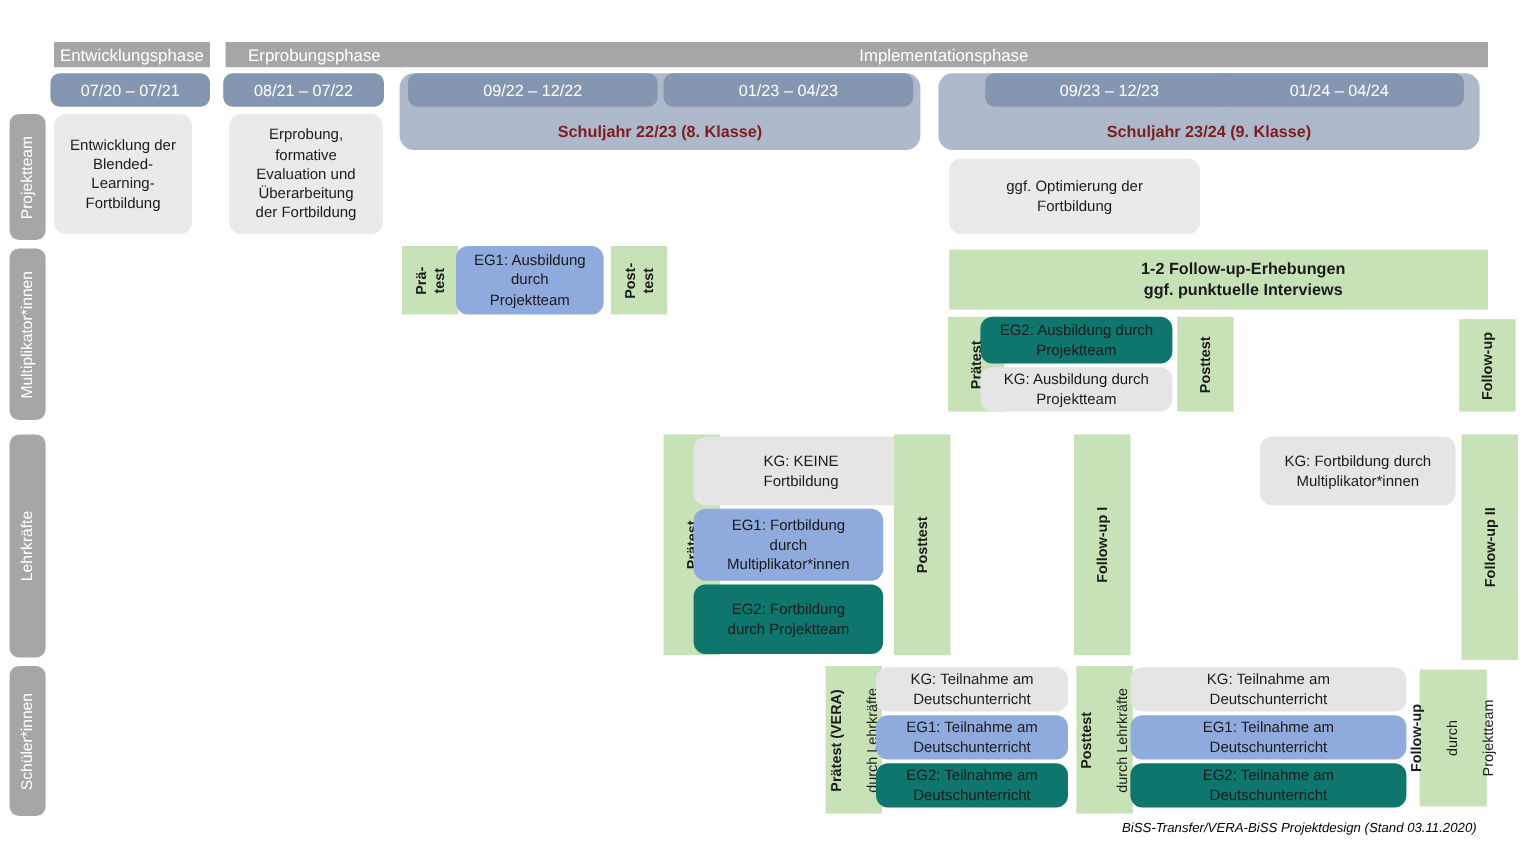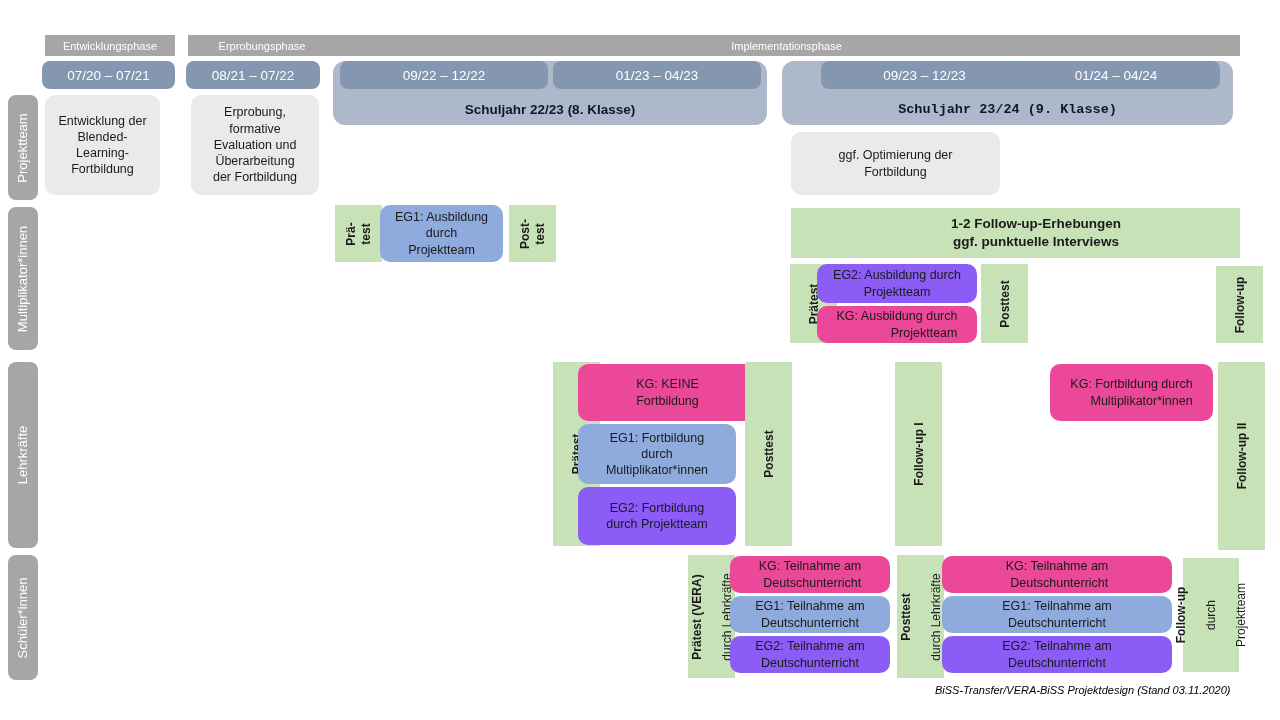--- a/index.html
+++ b/index.html
@@ -2,40 +2,40 @@
 <html><head>
 <meta charset="utf-8">
 <style>
   html,body{margin:0;padding:0;}
   body{
     width:1280px;height:720px;position:relative;background:#ffffff;
     font-family:"Liberation Sans",sans-serif;color:#1a1a1a;overflow:hidden;
   }
   .abs{position:absolute;box-sizing:border-box;}
   
-  .phase{background:#a6a6a6;color:#ffffff;font-size:11px;
+  .phase{background:#a6a6a6;color:#ffffff;font-size:14px;
     display:flex;align-items:center;justify-content:center;}
   
   .datebar{background:#8496b0;color:#ffffff;font-size:13.5px;border-radius:8px;
     display:flex;align-items:center;justify-content:center;}
   
-  .schuljahr{background:#adb9ca;border-radius:12px;color:#0f172a;font-weight:bold;
+  .schuljahr{background:#adb9ca;border-radius:12px;color:#7f1d1d;font-weight:bold;
     font-size:13.5px;display:flex;align-items:flex-end;justify-content:center;
     padding-bottom:8px;}
   
   .rowlabel{background:#a6a6a6;border-radius:8px;}
   .rowlabel .vtext{color:#ffffff;font-size:13px;font-weight:normal;}
   
   .box{border-radius:10px;display:flex;align-items:center;justify-content:center;
     text-align:center;font-size:12.5px;line-height:1.3;padding:2px 6px;
     white-space:pre-line;}
   .graylight{background:#eaeaea;}
-  .kg{background:#ec4899;text-align:right;}
+  .kg{background:#e5e5e5;}
   .eg1{background:#8faadc;}
-  .eg2{background:#8b5cf6;}
+  .eg2{background:#0f766e;}
   .green{background:#c8e2b8;}
   .sq{border-radius:0;padding-left:47px;}
   .bigggreen{font-size:13.5px;font-weight:bold;}
   
   .vwrap{position:absolute;box-sizing:border-box;}
   .vtext{position:absolute;left:50%;top:50%;text-align:center;
     transform:translate(-50%,-50%) rotate(-90deg);white-space:pre-line;
     font-size:12px;font-weight:bold;line-height:1.25;}
   .vtext .sub{font-weight:normal;display:block;}
   .vtext .main{display:block;}
@@ -45,21 +45,21 @@
 <body>
 
 <div class="abs phase" style="left:45px;top:35px;width:130px;height:21px;">Entwicklungsphase</div>
 <div class="abs phase" style="left:188px;top:35px;width:148px;height:21px;">Erprobungsphase</div>
 <div class="abs phase" style="left:333px;top:35px;width:907px;height:21px;">Implementationsphase</div>
 
 <div class="abs datebar" style="left:42px;top:61px;width:133px;height:28px;">07/20 – 07/21</div>
 <div class="abs datebar" style="left:186px;top:61px;width:134px;height:28px;">08/21 – 07/22</div>
 
 <div class="abs schuljahr" style="left:333px;top:61px;width:434px;height:64px;">Schuljahr 22/23 (8. Klasse)</div>
-<div class="abs schuljahr" style="left:782px;top:61px;width:451px;height:64px;font-family:Liberation Mono, monospace;">Schuljahr 23/24 (9. Klasse)</div>
+<div class="abs schuljahr" style="left:782px;top:61px;width:451px;height:64px;">Schuljahr 23/24 (9. Klasse)</div>
 <div class="abs datebar" style="left:340px;top:61px;width:208px;height:28px;">09/22 – 12/22</div>
 <div class="abs datebar" style="left:553px;top:61px;width:208px;height:28px;">01/23 – 04/23</div>
 <div class="abs datebar" style="left:791px;top:61px;width:207px;height:28px;margin-left:30px;">09/23 – 12/23</div>
 <div class="abs datebar" style="left:1012px;top:61px;width:208px;height:28px;">01/24 – 04/24</div>
 
 <div class="abs rowlabel vwrap" style="left:8px;top:95px;width:30px;height:105px;">
   <div class="vtext" style="width:105px;">Projektteam</div>
 </div>
 <div class="abs rowlabel vwrap" style="left:8px;top:207px;width:30px;height:143px;">
   <div class="vtext" style="width:143px;">Multiplikator*innen</div>

